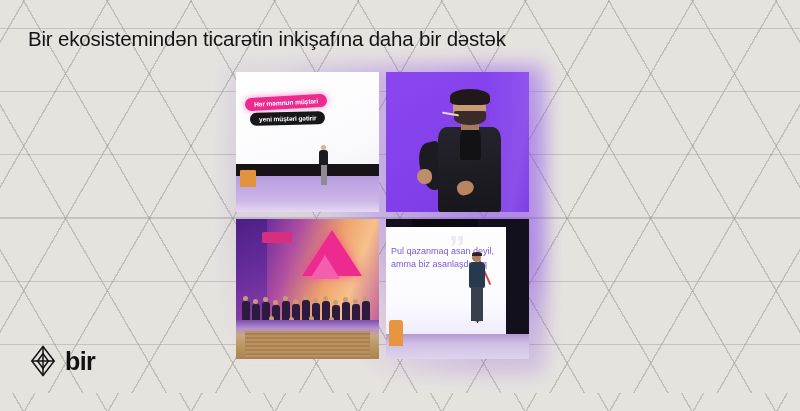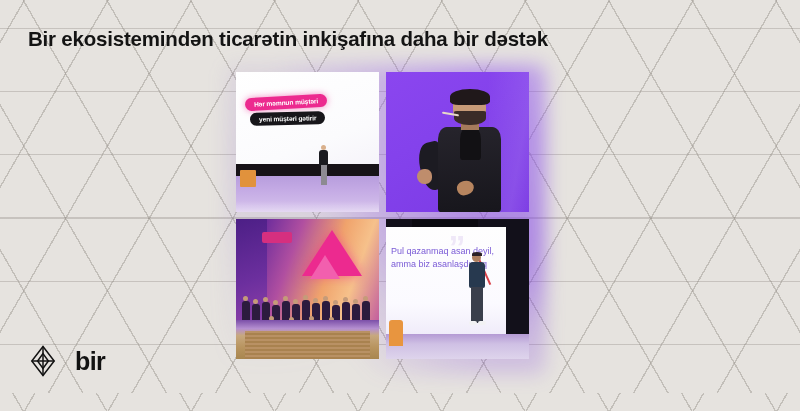--- a/index.html
+++ b/index.html
@@ -36,21 +36,21 @@
         rgba(152,146,140,0.40) 63.2px);
     background-position: 0 -18px, 0 -18px, 0 -4px;
   }
 
   
   #page-title {
     position: absolute;
     left: 28px;
     top: 27px;
     font-size: 20.5px;
-    font-weight: bold;
+    font-weight: normal;
     color: #141414;
     letter-spacing: -0.2px;
     white-space: nowrap;
   }
 
   
   #collage {
     position: absolute;
     left: 236px;
     top: 72px;
@@ -274,21 +274,21 @@
     background:#0b0a10;
   }
 
   
   #logo {
     position: absolute;
     left: 30px;
     top: 345px;
     display: flex;
     align-items: center;
-    gap: 19px;
+    gap: 9px;
   }
   #logo-mark { display:block; }
   #logo-word {
     font-size: 25px;
     font-weight: bold;
     color: #121212;
     letter-spacing: -0.6px;
     line-height: 1;
   }
 </style>

